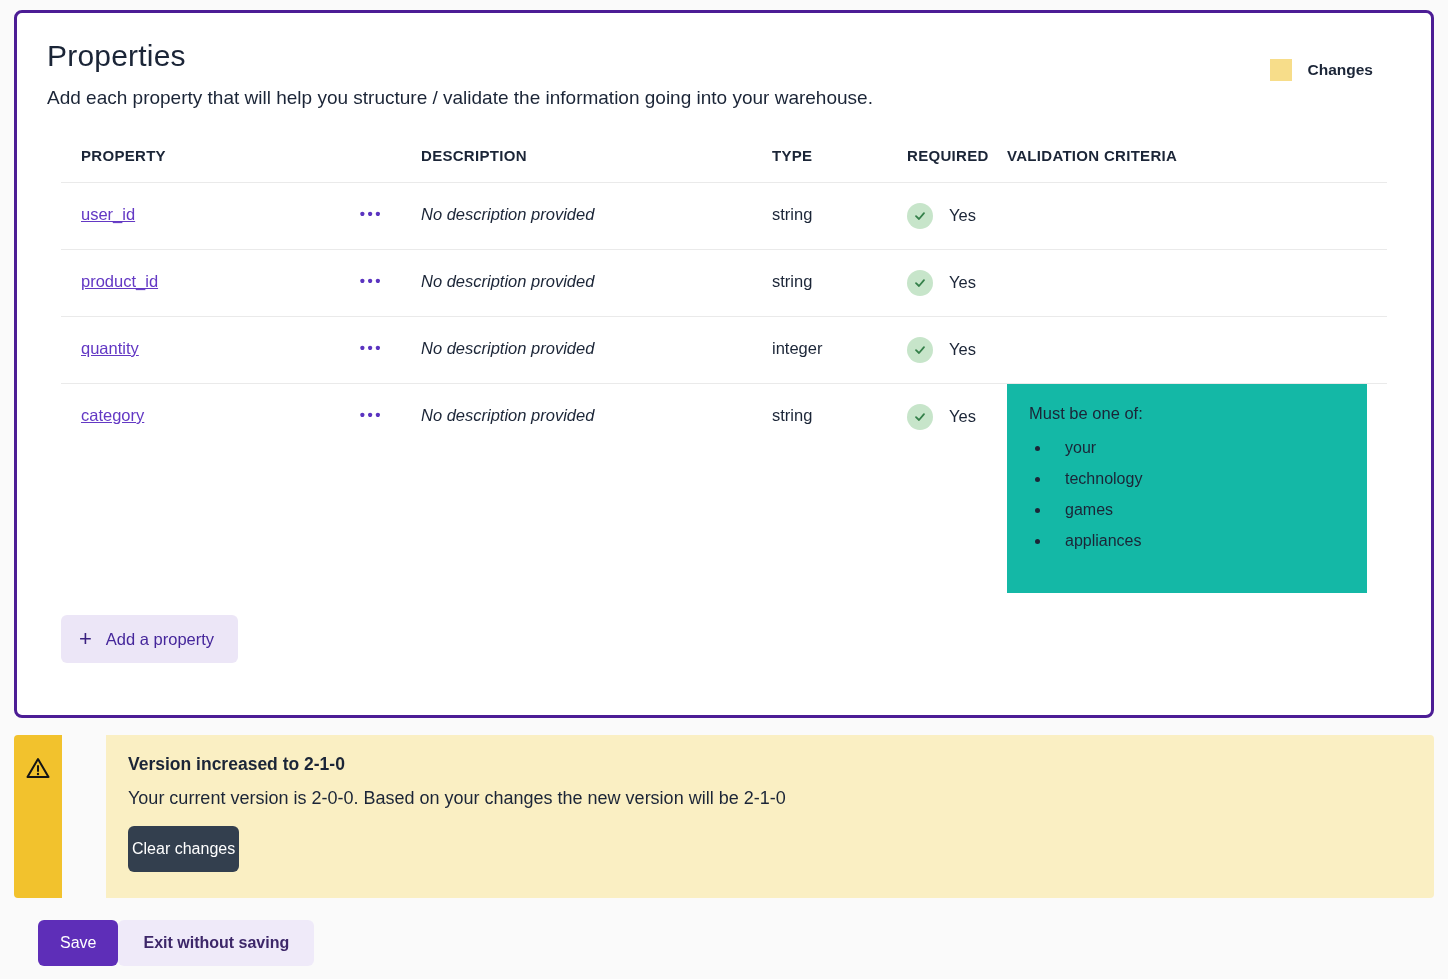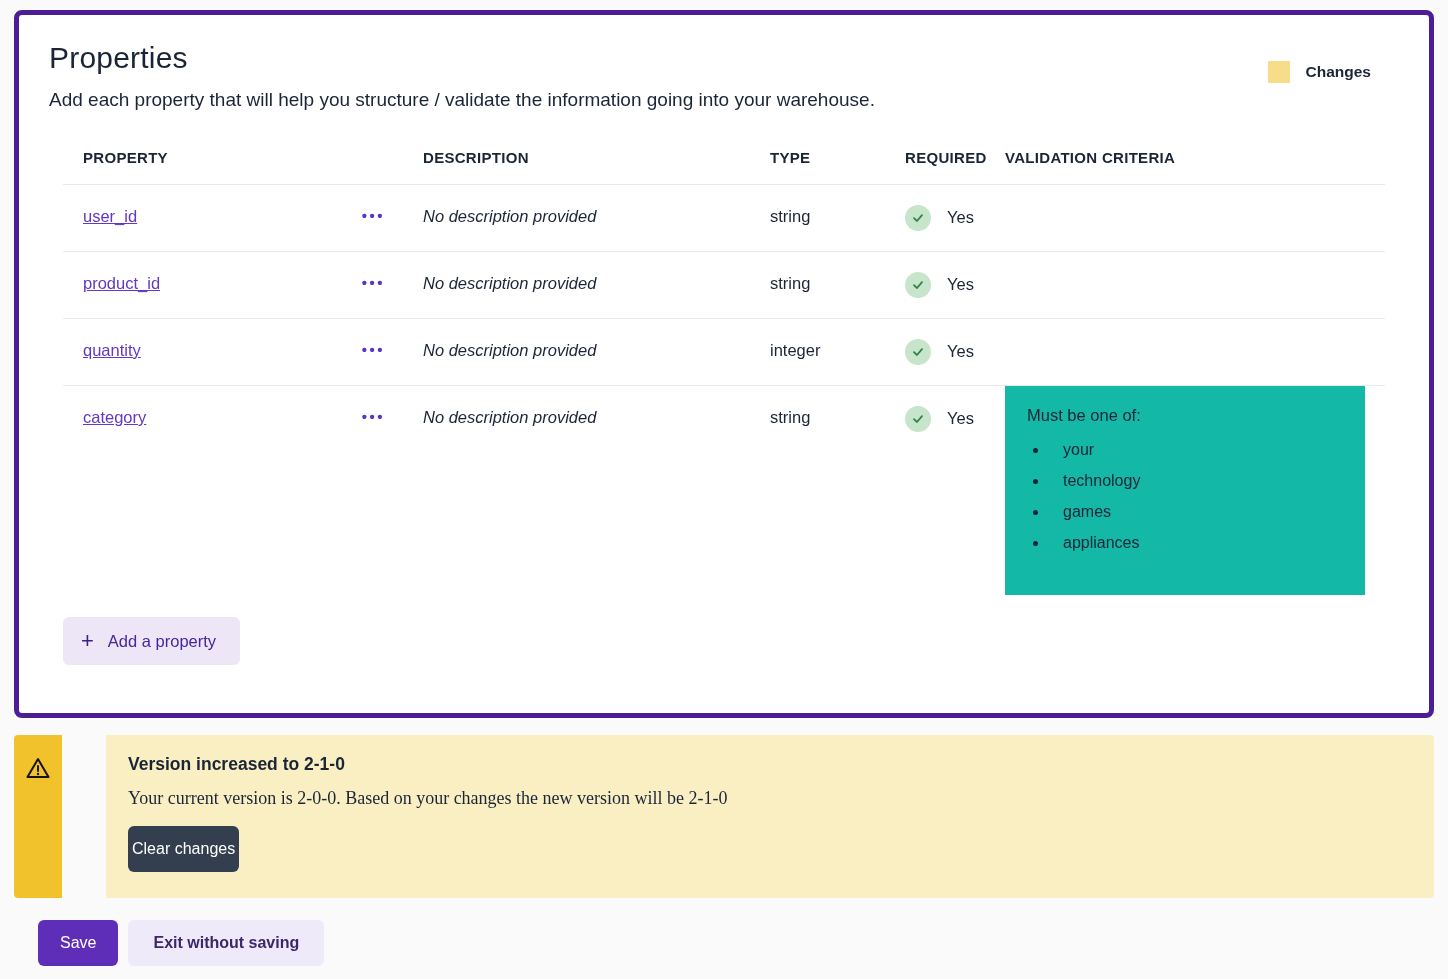--- a/index.html
+++ b/index.html
@@ -7,21 +7,21 @@
     width: 1448px; height: 979px;
     background: #fafafa;
     font-family: "Liberation Sans", "DejaVu Sans", sans-serif;
     color: #1b2537;
   }
   .wrap { padding: 10px 14px 0 14px; }
 
   
   .card {
     background: #ffffff;
-    border: 5px solid #4c1d95;
+    border: 3px solid #4c1d95;
     border-radius: 8px;
     height: 708px;
     padding: 26px 30px 0 30px;
     position: relative;
   }
   .card-head { display: flex; justify-content: space-between; align-items: flex-start; }
   .page-title { font-size: 30px; font-weight: 500; letter-spacing: 0.2px; }
   .page-subtitle { font-size: 19px; font-weight: 400; margin-top: 14px; }
   .legend { display: flex; align-items: center; gap: 16px; margin-top: 20px; margin-right: 28px; }
   .legend-swatch { width: 22px; height: 22px; background: #f7dd8a; }
@@ -89,31 +89,31 @@
     border-radius: 4px;
     overflow: hidden;
     height: 163px;
   }
   .banner-strip {
     width: 48px; background: #f2c22d; flex: 0 0 auto;
     display: flex; justify-content: center; padding-top: 21px;
   }
   .banner-body { background: #faefc3; flex: 1; padding: 19px 24px 0 22px; margin-left: 44px; }
   .banner-title { font-size: 17.5px; font-weight: 700; }
-  .banner-text { font-size: 18px; margin-top: 13px; font-family: Liberation Serif, serif; }
+  .banner-text { font-size: 18px; margin-top: 13px; }
   .clear-btn {
     margin-top: 17px;
     background: #333f4e; color: #ffffff;
     border: none; border-radius: 6px;
     padding: 14px 4px; font-size: 16px; font-weight: 500;
     font-family: inherit; cursor: pointer;
   }
 
   
-  .footer { display: flex; gap: 10px; margin-top: 22px; padding-left: 24px; }
+  .footer { display: flex; gap: 0; margin-top: 22px; padding-left: 24px; }
   .save-btn {
     background: #5e2eb8; color: #ffffff;
     border: none; border-radius: 6px;
     padding: 14px 22px; font-size: 16px; font-weight: 500;
     font-family: inherit; cursor: pointer; min-width: 78px;
   }
   .exit-btn {
     background: #efeaf9; color: #3d2769;
     border: none; border-radius: 6px;
     padding: 14px 25px; font-size: 16px; font-weight: 700;

